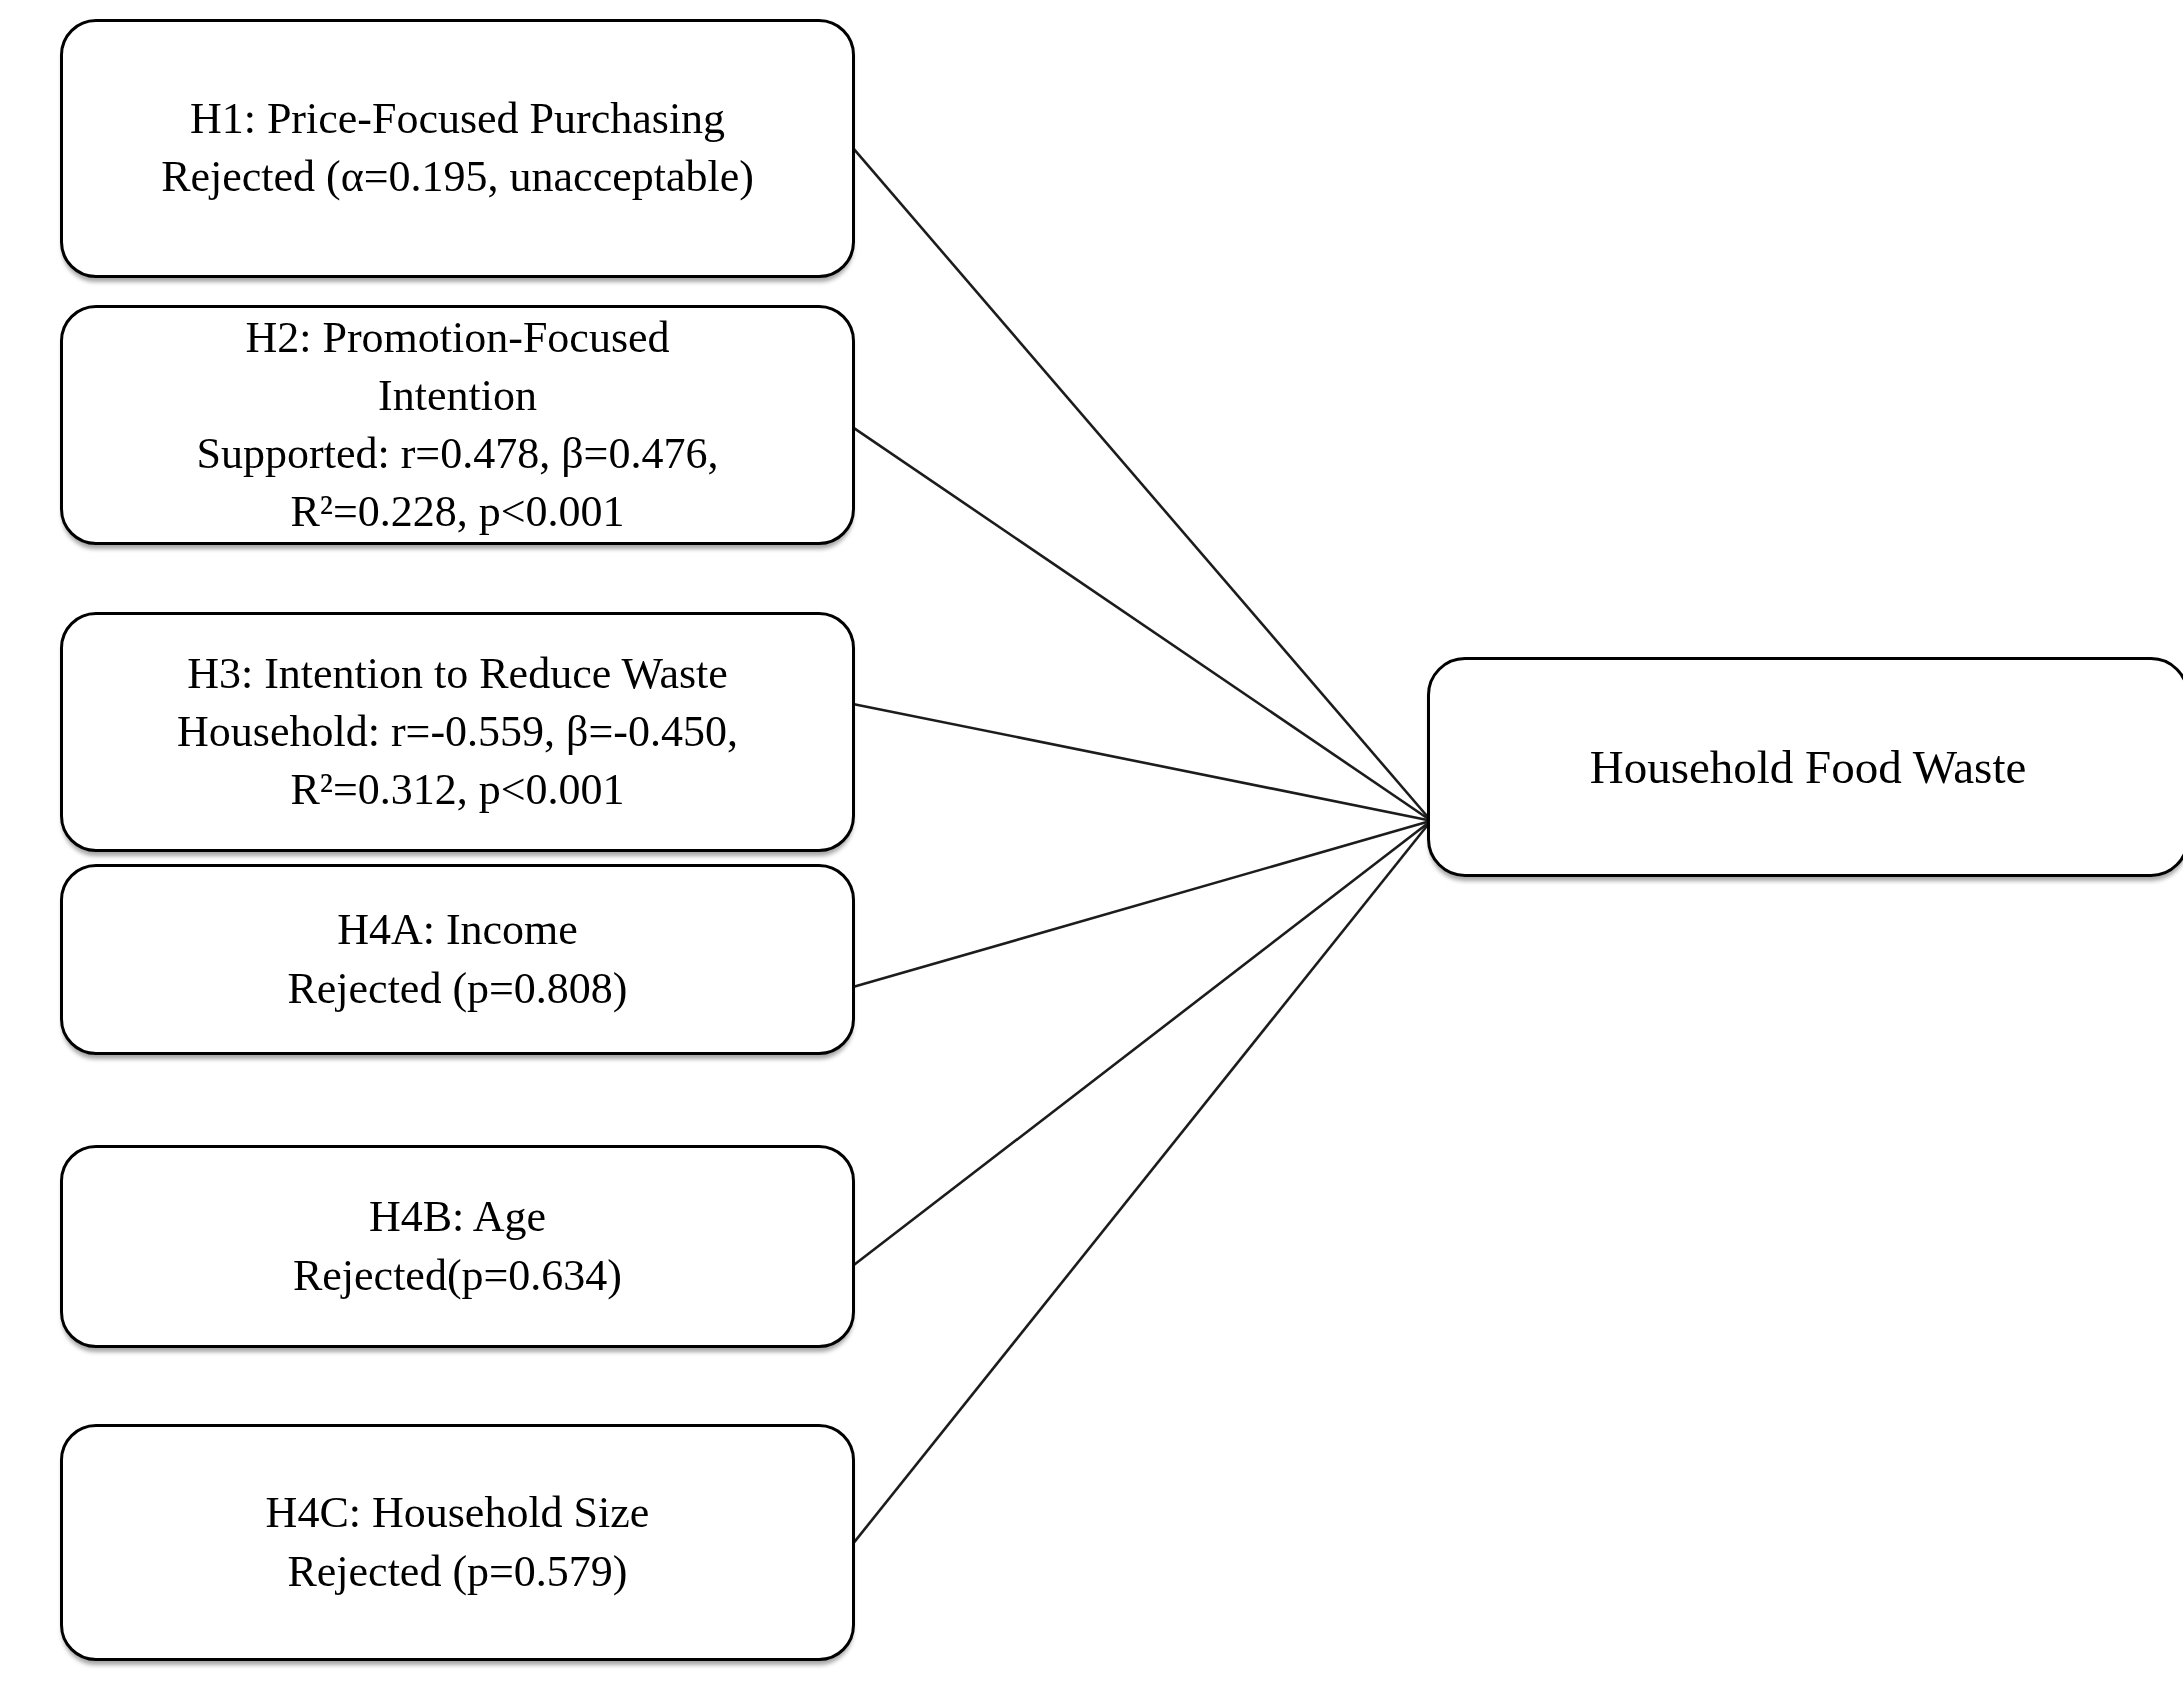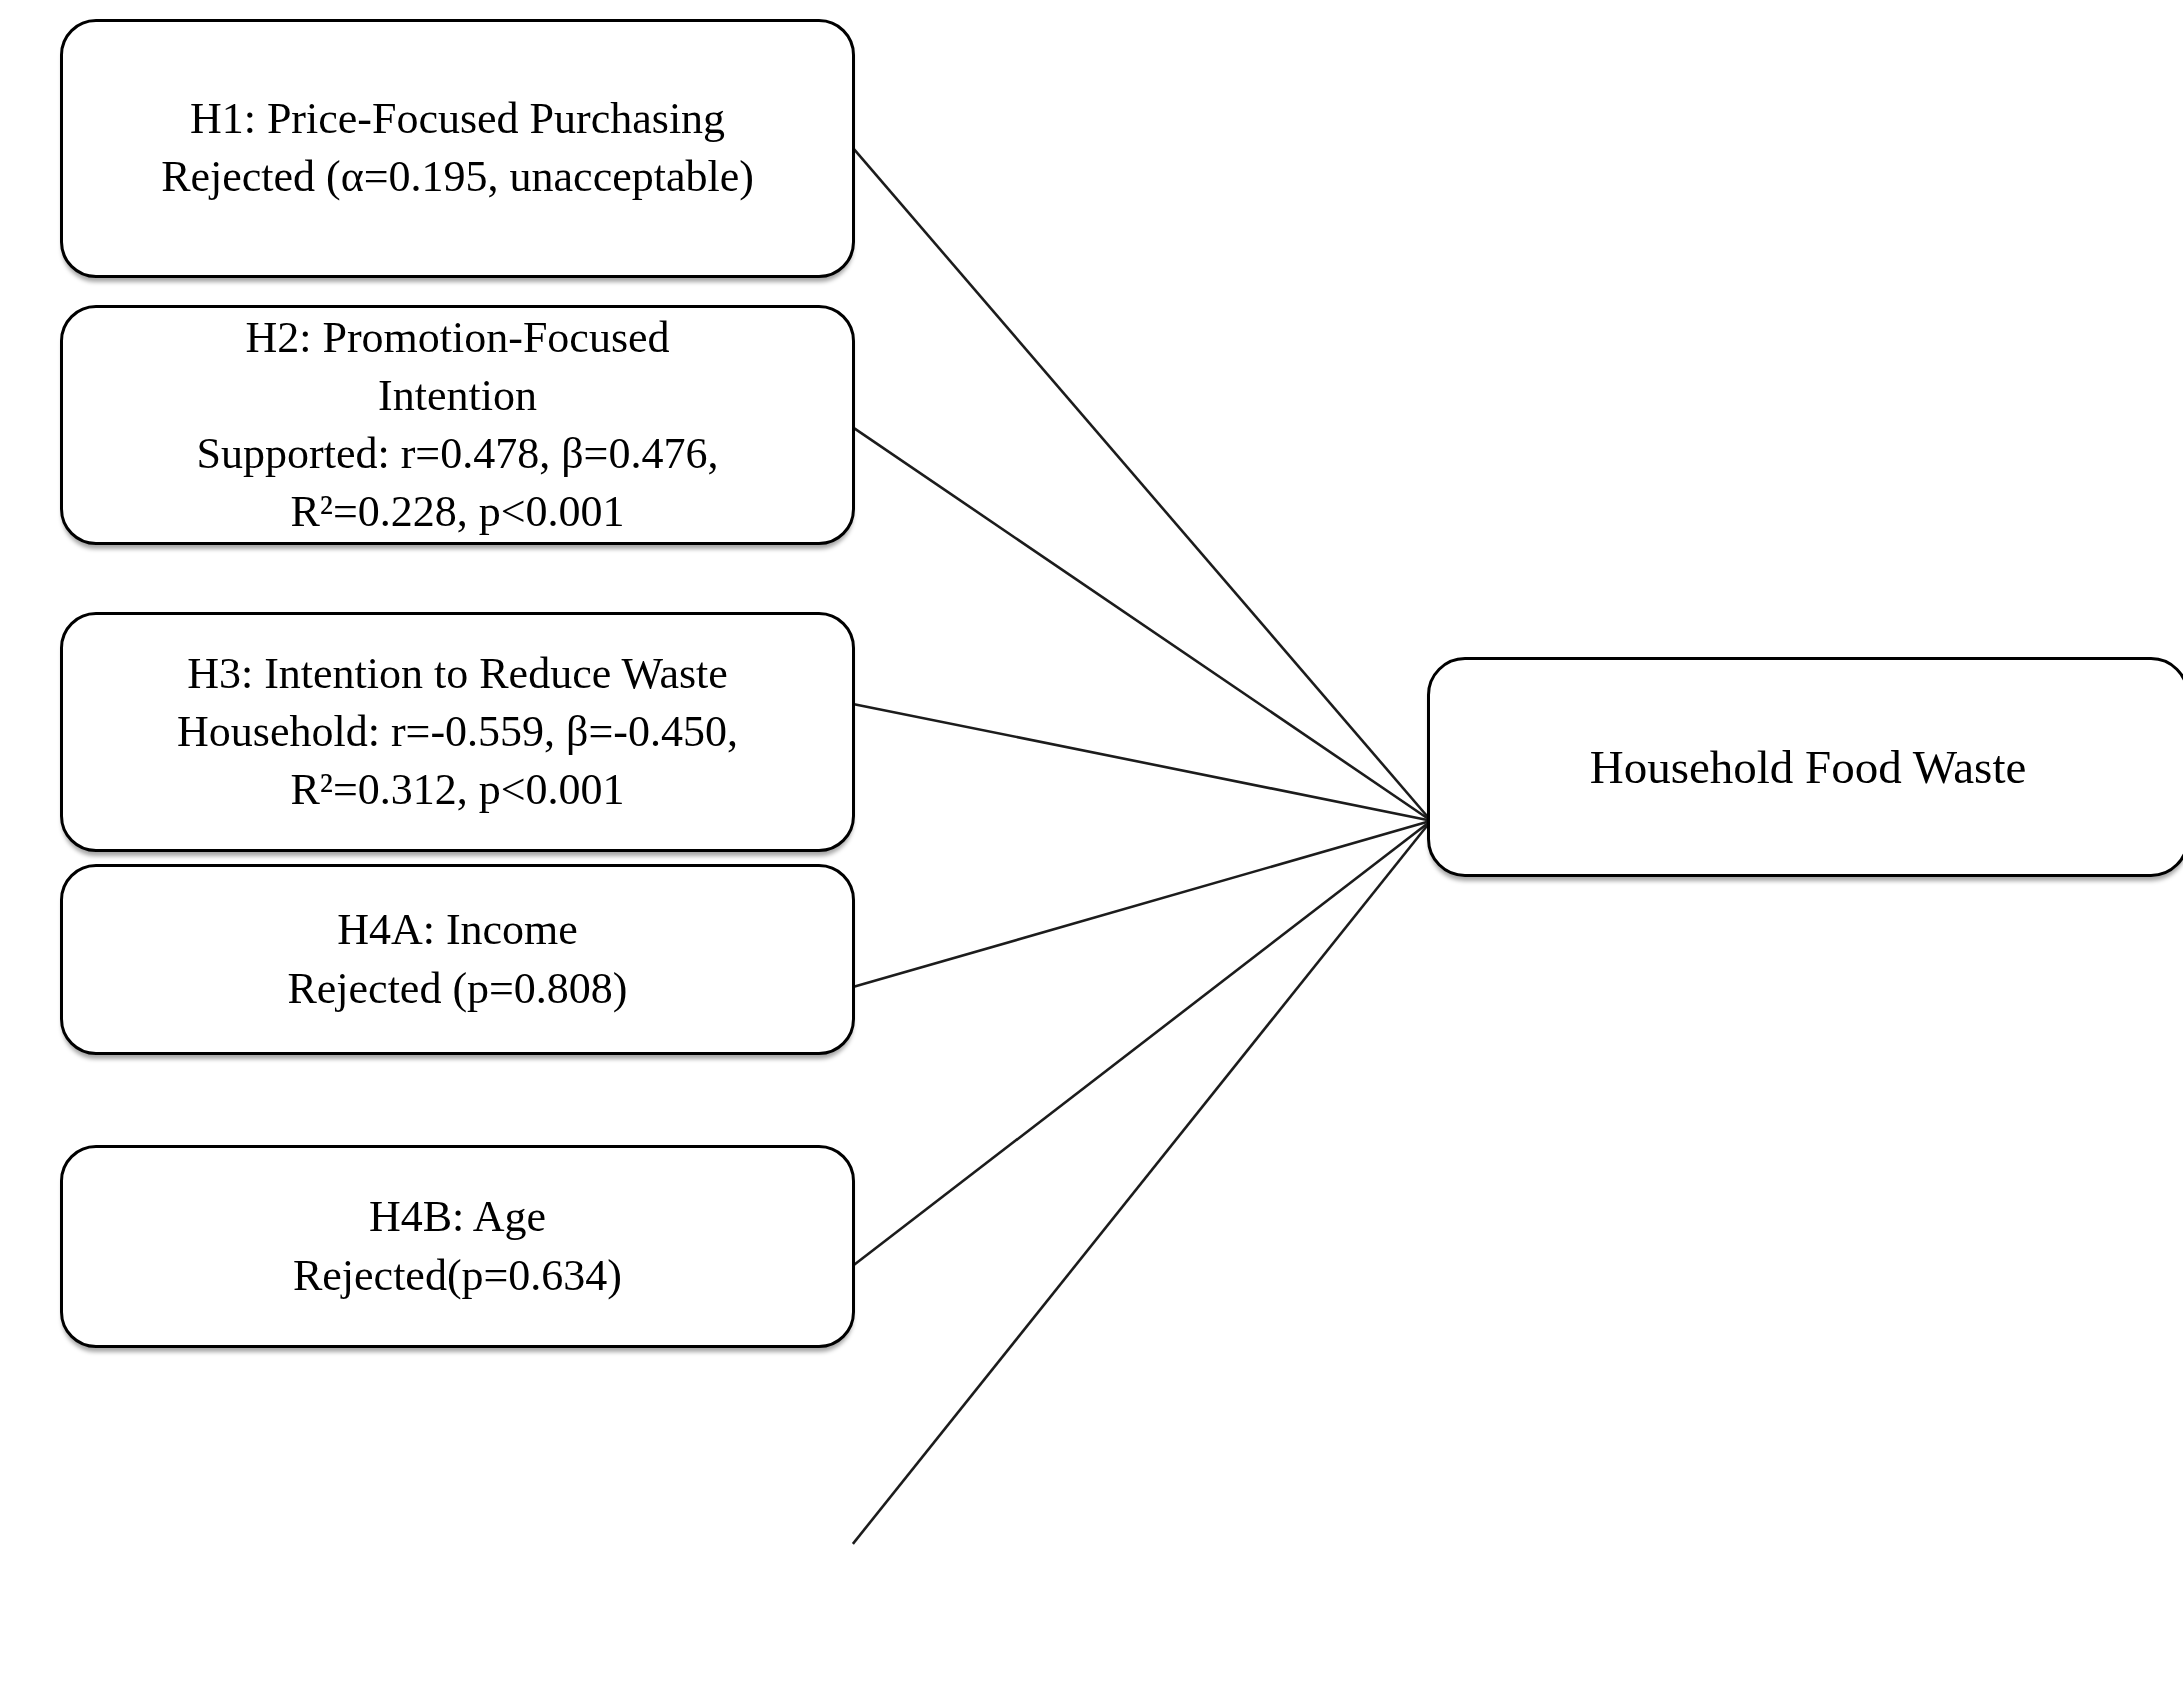--- a/index.html
+++ b/index.html
@@ -91,19 +91,23 @@
   <div class="hbox" id="box-h4a">
     <div class="line">H4A: Income</div>
     <div class="line">Rejected (p=0.808)</div>
   </div>
 
   <div class="hbox" id="box-h4b">
     <div class="line">H4B: Age</div>
     <div class="line">Rejected(p=0.634)</div>
   </div>
 
+  <div class="hbox" id="box-h4c">
+    <div class="line">H4C: Household Size</div>
+    <div class="line">Rejected (p=0.579)</div>
+  </div>
 
   <div class="hbox" id="box-outcome">
     <div class="line">Household Food Waste</div>
   </div>
 
 </div>
 
 
 </body></html>

